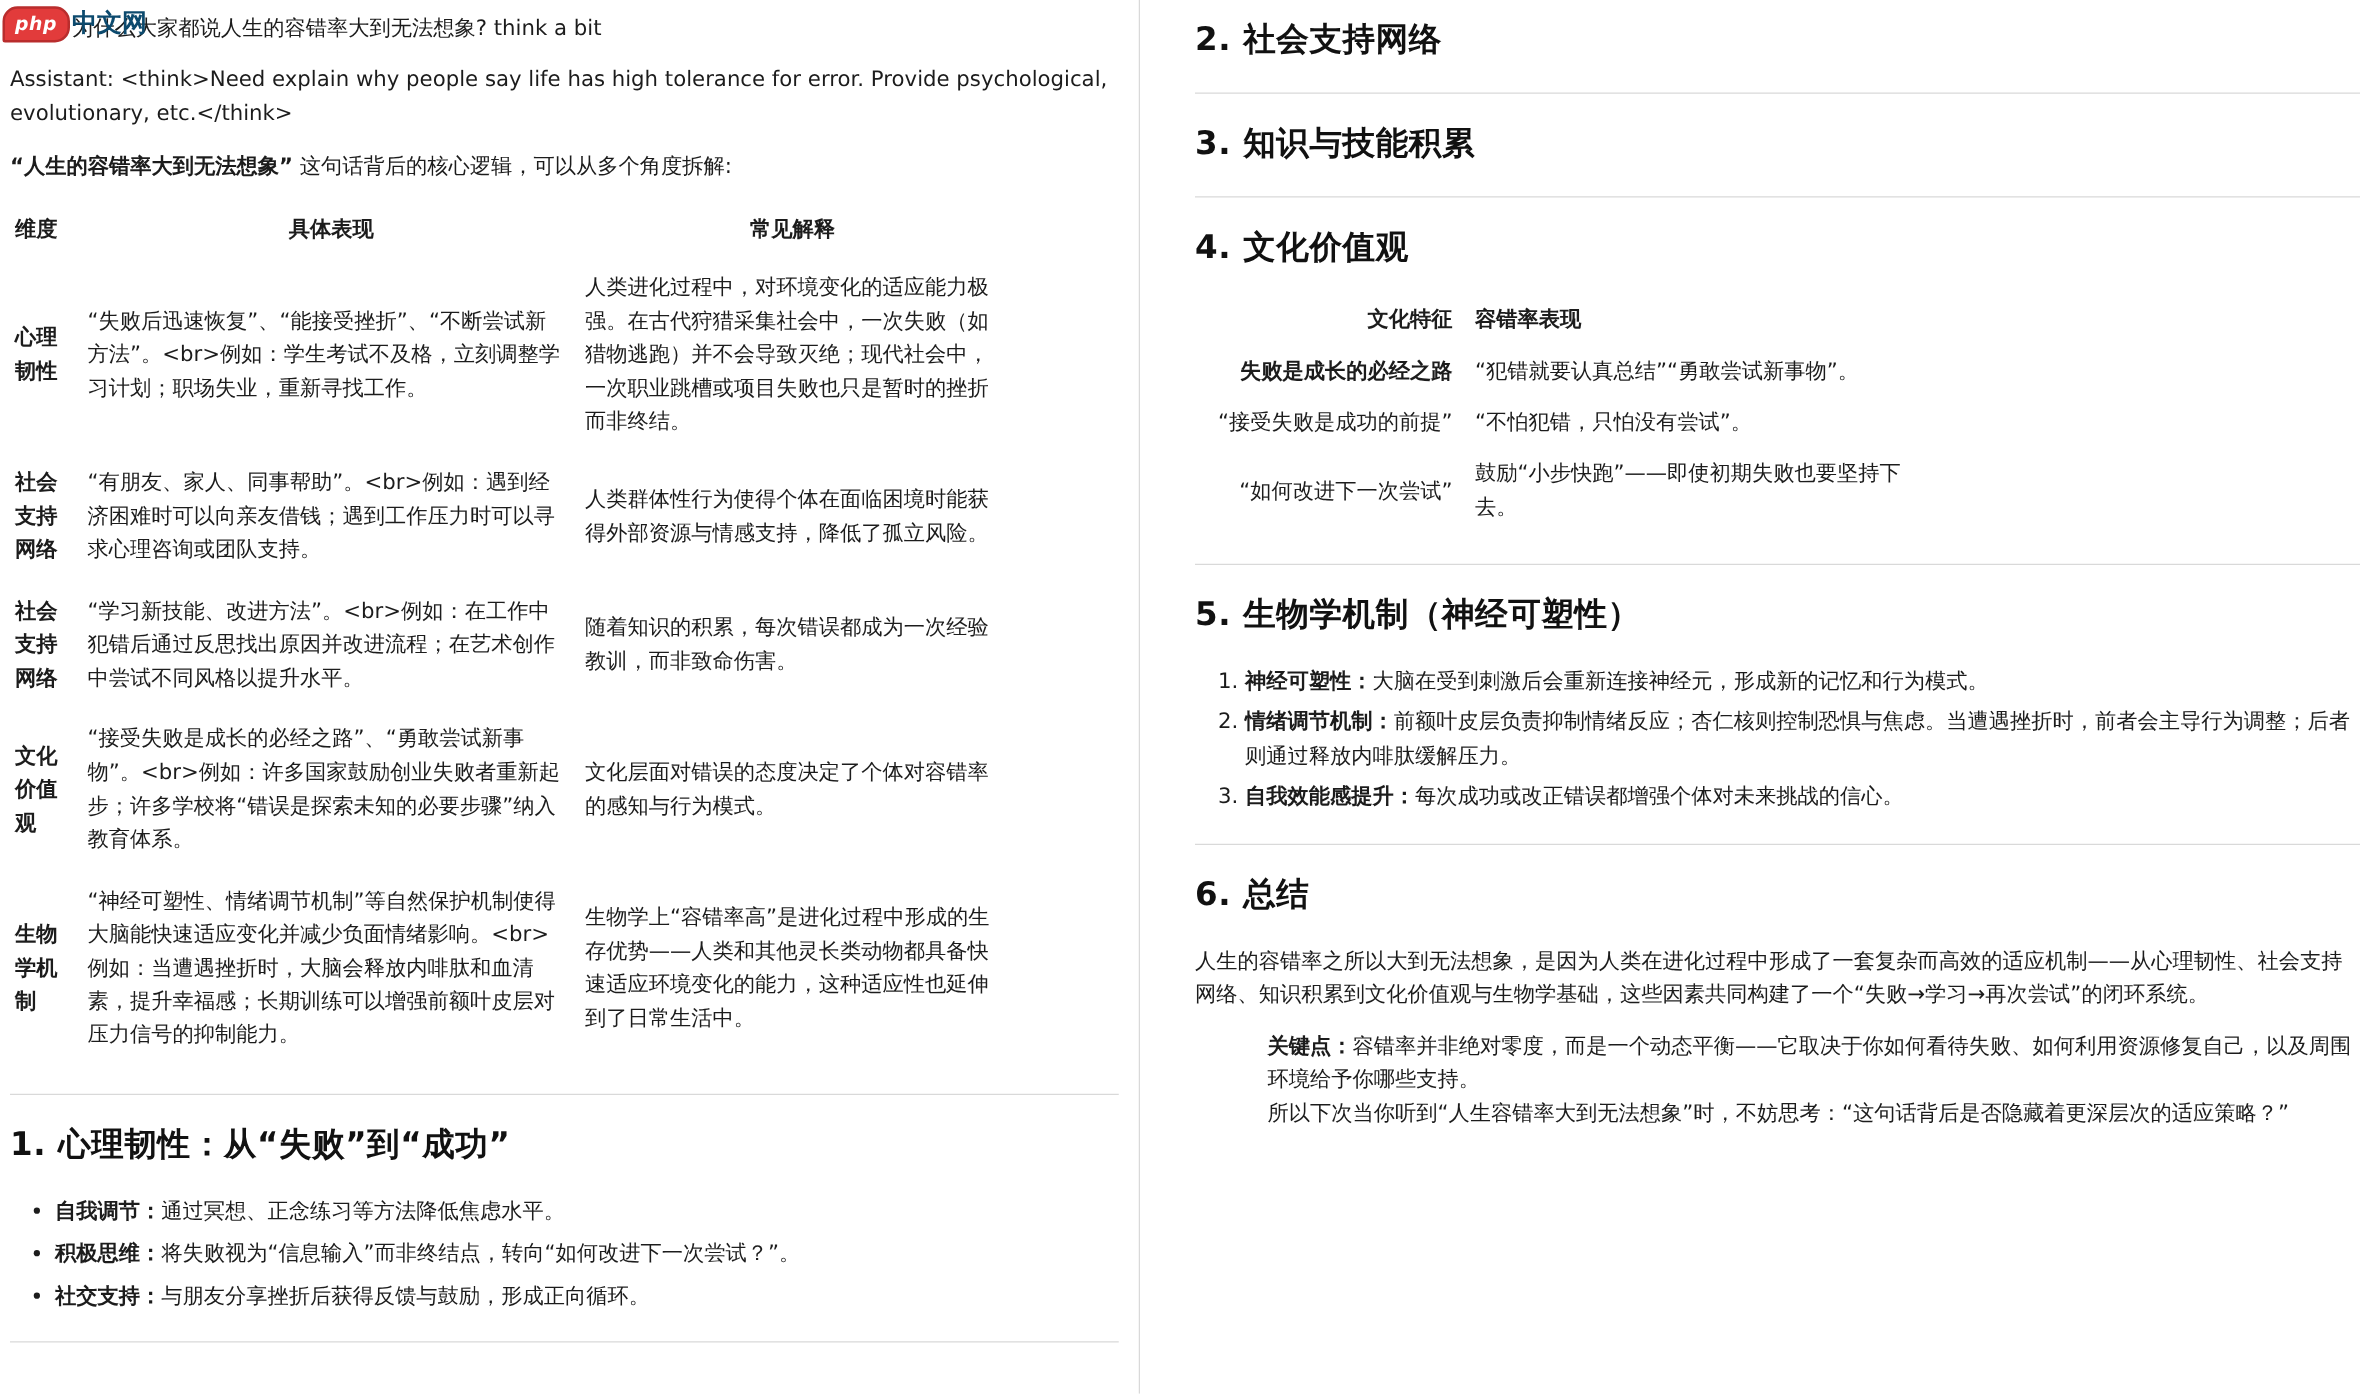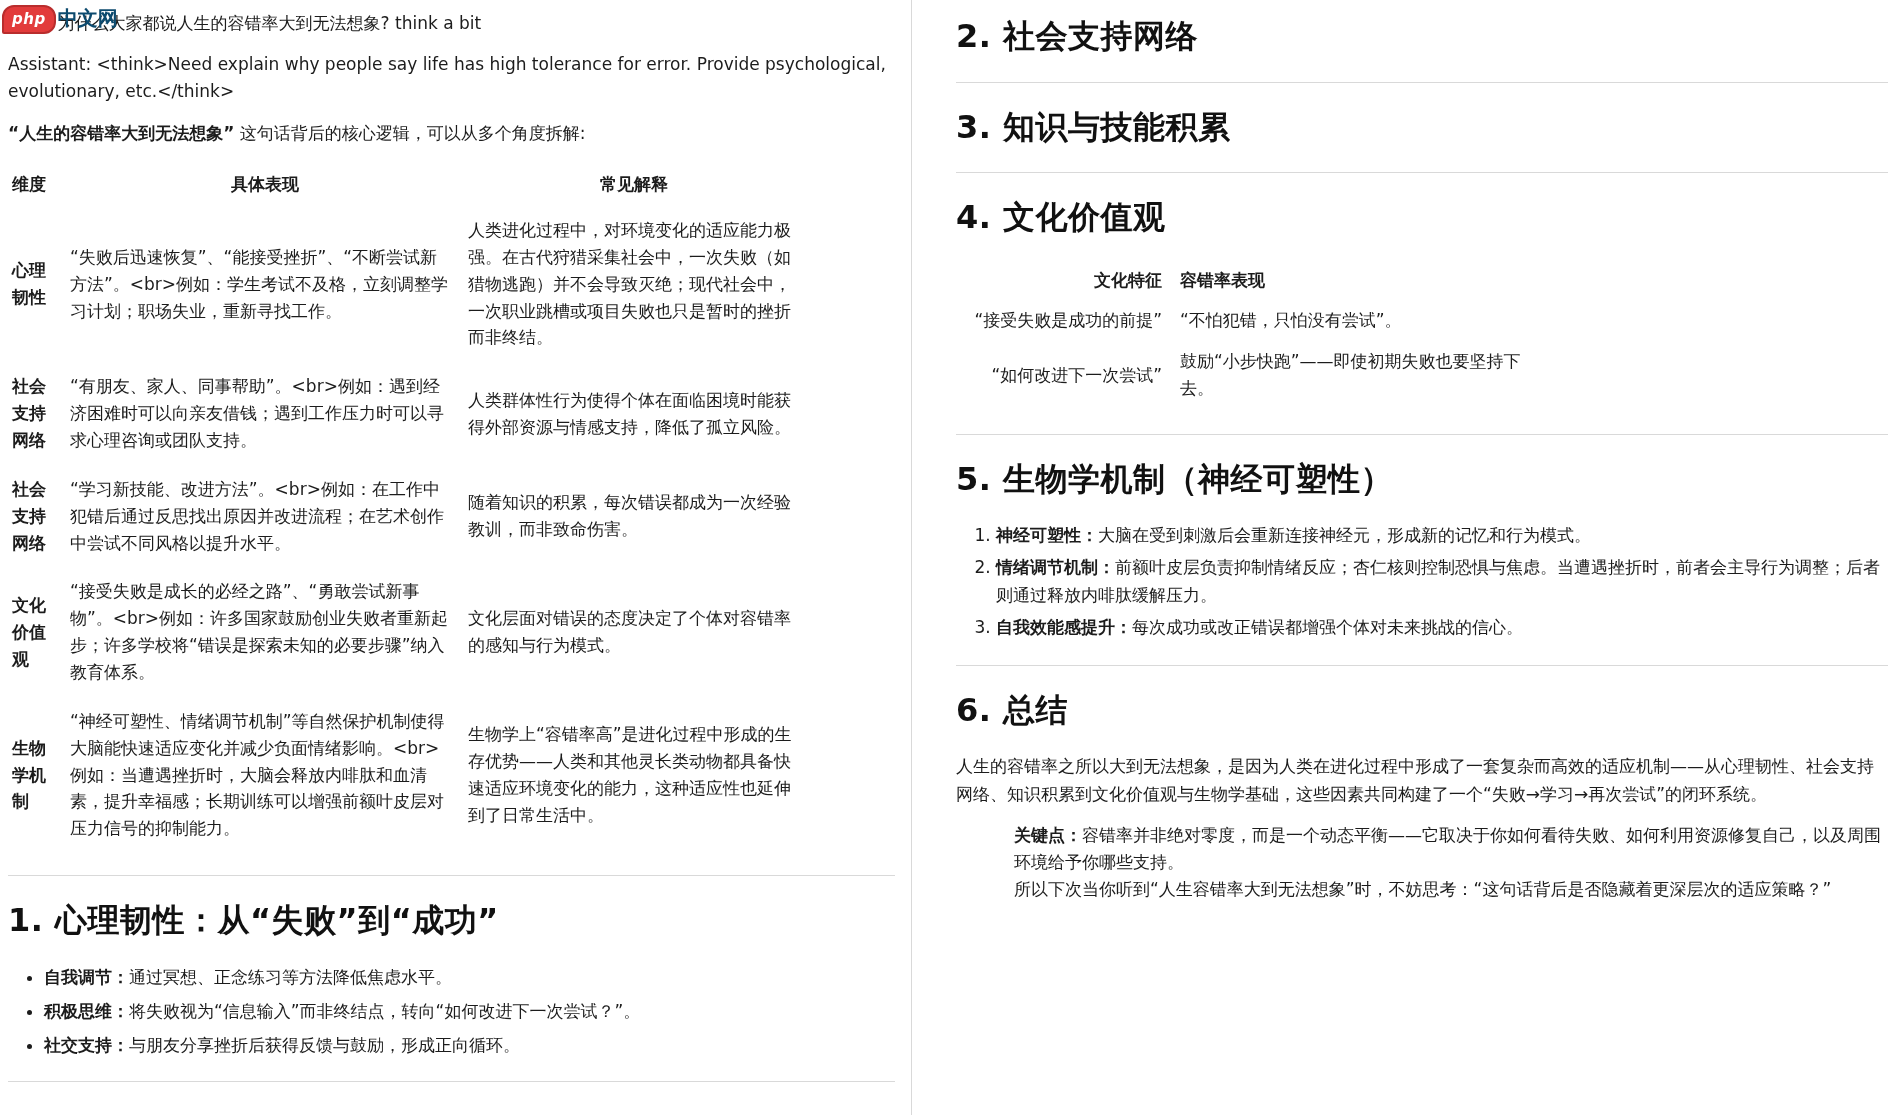--- a/index.html
+++ b/index.html
@@ -17,21 +17,21 @@
   .col-right { flex:1 1 auto; padding:2px 10px 0 44px; }
 
   .chat-line { margin:4px 0 14px 0; }
   .intro { margin:2px 0 16px 0; }
   .intro strong { font-weight:700; }
 
   hr.rule { border:none; border-top:1px solid #d9d9d9; margin:24px 0; }
   .col-left hr.rule { margin:22px 0; }
 
   h2.sec {
-    font-size:32px; font-weight:700; color:#111; line-height:1.3;
+    font-size:26px; font-weight:700; color:#111; line-height:1.3;
     margin:24px 0 22px 0; letter-spacing:0.5px;
   }
   .col-right h2.sec:first-child { margin-top:14px; }
 
   ul.blist { list-style:disc; padding-left:36px; margin:4px 0 6px 0; }
   ul.blist li { margin:7px 0; }
   ol.nlist { list-style:decimal; padding-left:40px; margin:4px 0 6px 0; }
   ol.nlist li { margin:5px 0; }
   .term { font-weight:700; }
 
@@ -145,20 +145,24 @@
     <h2 class="sec">4. 文化价值观</h2>
     <table class="cul-table">
       <thead>
         <tr>
           <th class="c1">文化特征</th>
           <th class="c2">容错率表现</th>
         </tr>
       </thead>
       <tbody>
         <tr>
+          <td class="c1 bold">失败是成长的必经之路</td>
+          <td class="c2">“犯错就要认真总结”“勇敢尝试新事物”。</td>
+        </tr>
+        <tr>
           <td class="c1">“接受失败是成功的前提”</td>
           <td class="c2">“不怕犯错，只怕没有尝试”。</td>
         </tr>
         <tr>
           <td class="c1">“如何改进下一次尝试”</td>
           <td class="c2">鼓励“小步快跑”——即使初期失败也要坚持下去。</td>
         </tr>
       </tbody>
     </table>
 

